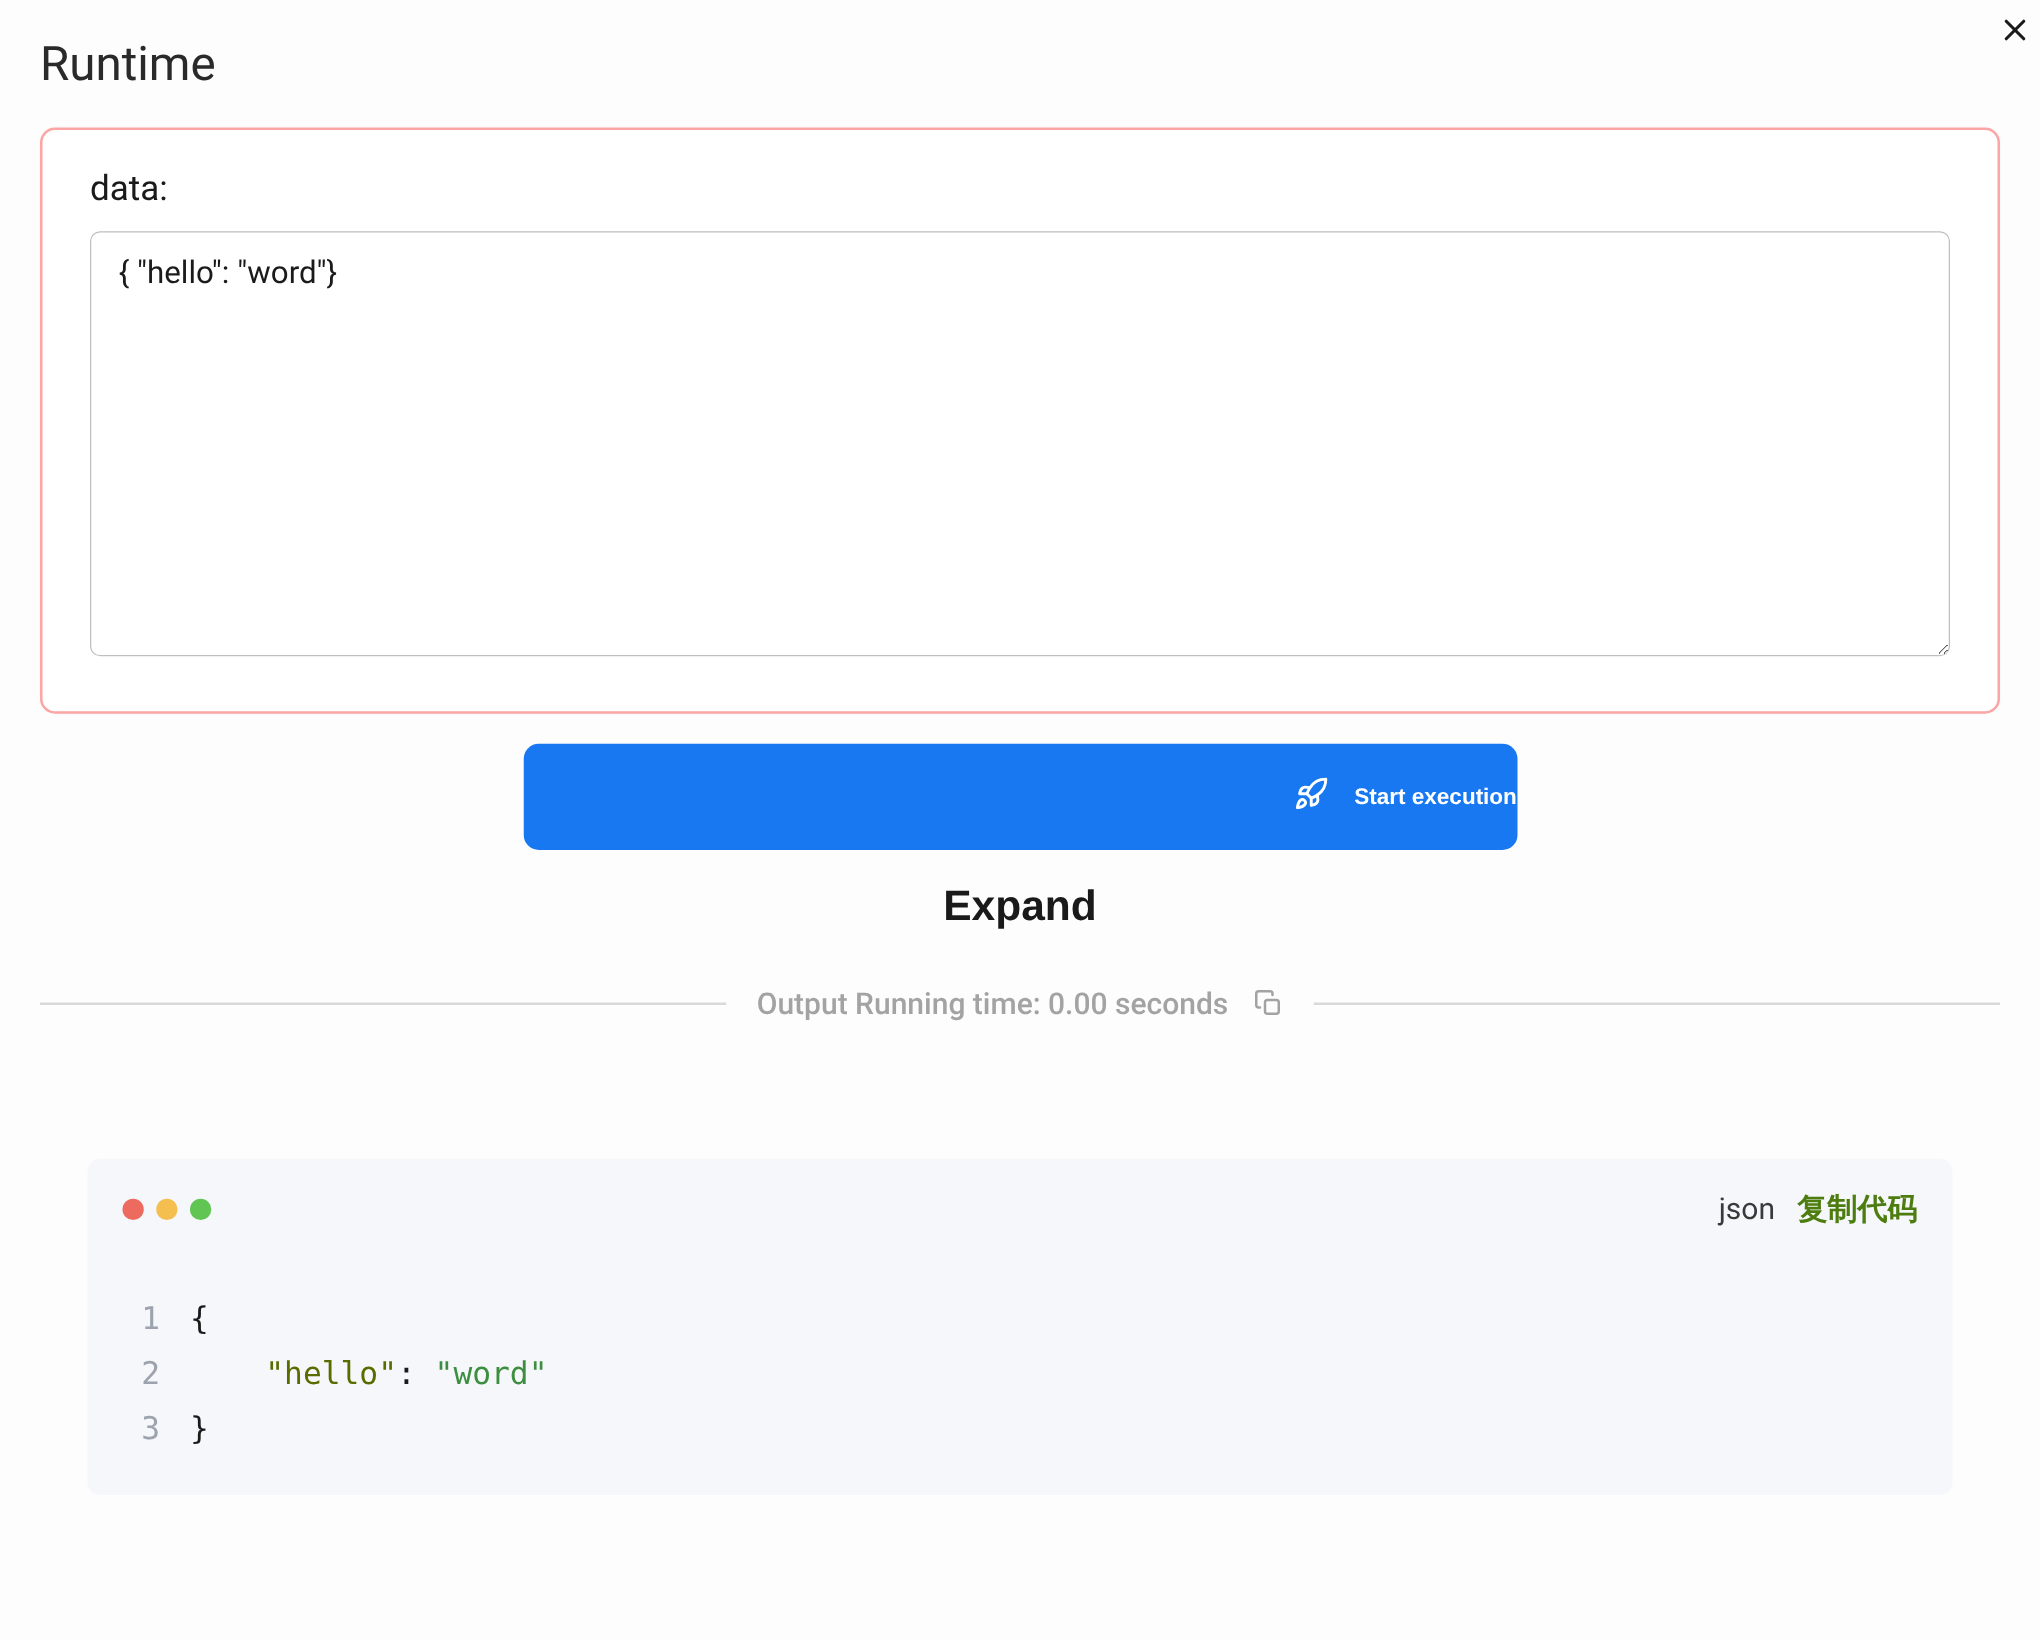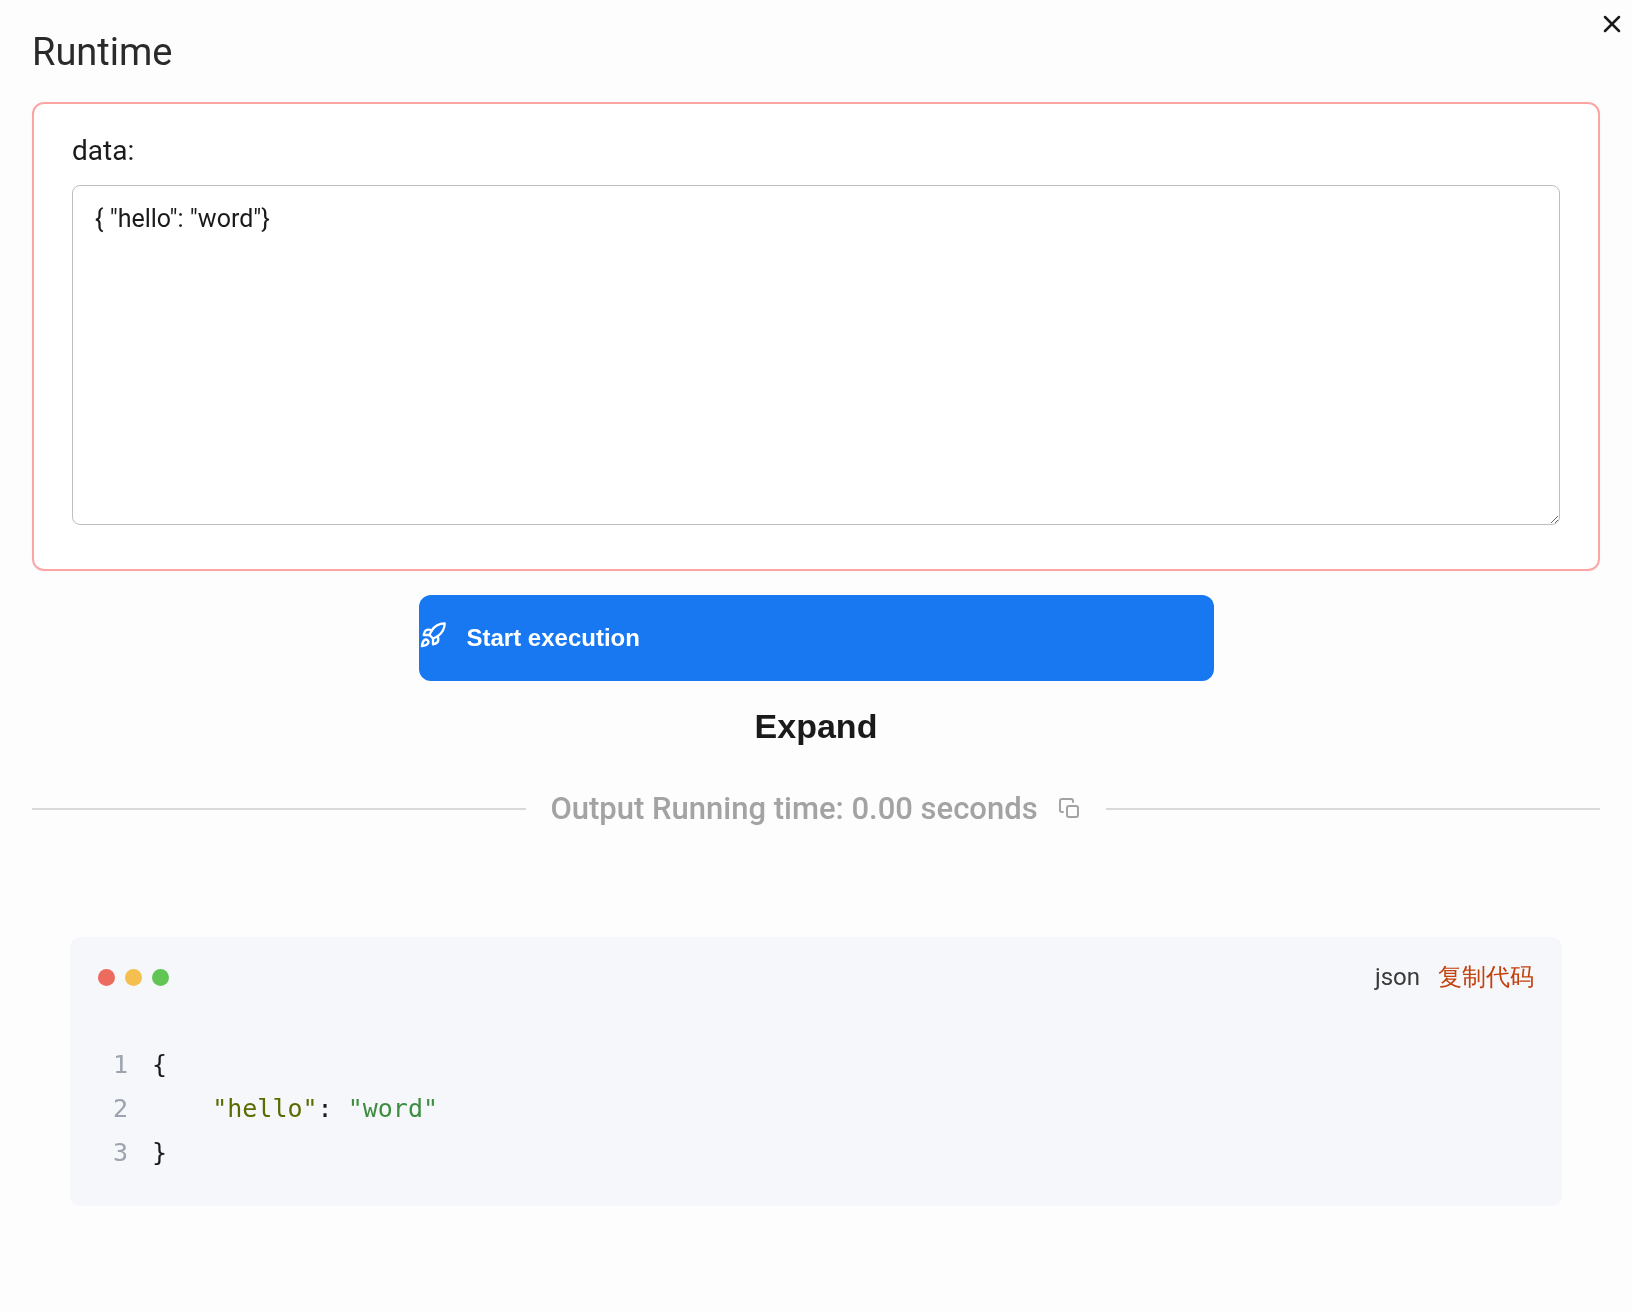--- a/index.html
+++ b/index.html
@@ -76,26 +76,26 @@
       gap: 18px;
     }
     
     .start-btn {
       background: #1778f2;
       color: #fff;
       border: none;
       border-radius: 12px;
       padding: 26px 0;
       width: 795px;
-      font-size: 24px;
+      font-size: 18px;
       font-weight: 700;
       cursor: pointer;
       display: flex;
       align-items: center;
-      justify-content: flex-start;
+      justify-content: flex-end;
       gap: 20px;
     }
     
     .start-btn svg {
       width: 28px;
       height: 28px;
     }
     
     .expand-btn {
       background: none;
@@ -115,21 +115,21 @@
     }
     
     .divider-line {
       flex: 1;
       height: 2px;
       background: #d9d9d9;
     }
     
     .output-label {
       color: #a3a3a3;
-      font-size: 31px;
+      font-size: 24px;
       font-weight: 500;
       display: flex;
       align-items: center;
       gap: 20px;
     }
     
     .copy-icon {
       color: #a3a3a3;
       cursor: pointer;
       display: inline-flex;
@@ -172,21 +172,22 @@
     .code-meta {
       display: flex;
       align-items: center;
       gap: 18px;
       font-size: 24px;
       color: #3a3a3a;
     }
     
     .copy-code-btn {
       cursor: pointer;
-      color: #c2410c;
+      color: #4d7c0f;
+      font-weight: bold;
     }
     
     .code-body {
       font-family: ui-monospace, SFMono-Regular, "SF Mono", Menlo, Consolas, monospace;
       font-size: 25px;
       line-height: 1.75;
       padding-left: 10px;
     }
     
     .code-line {

